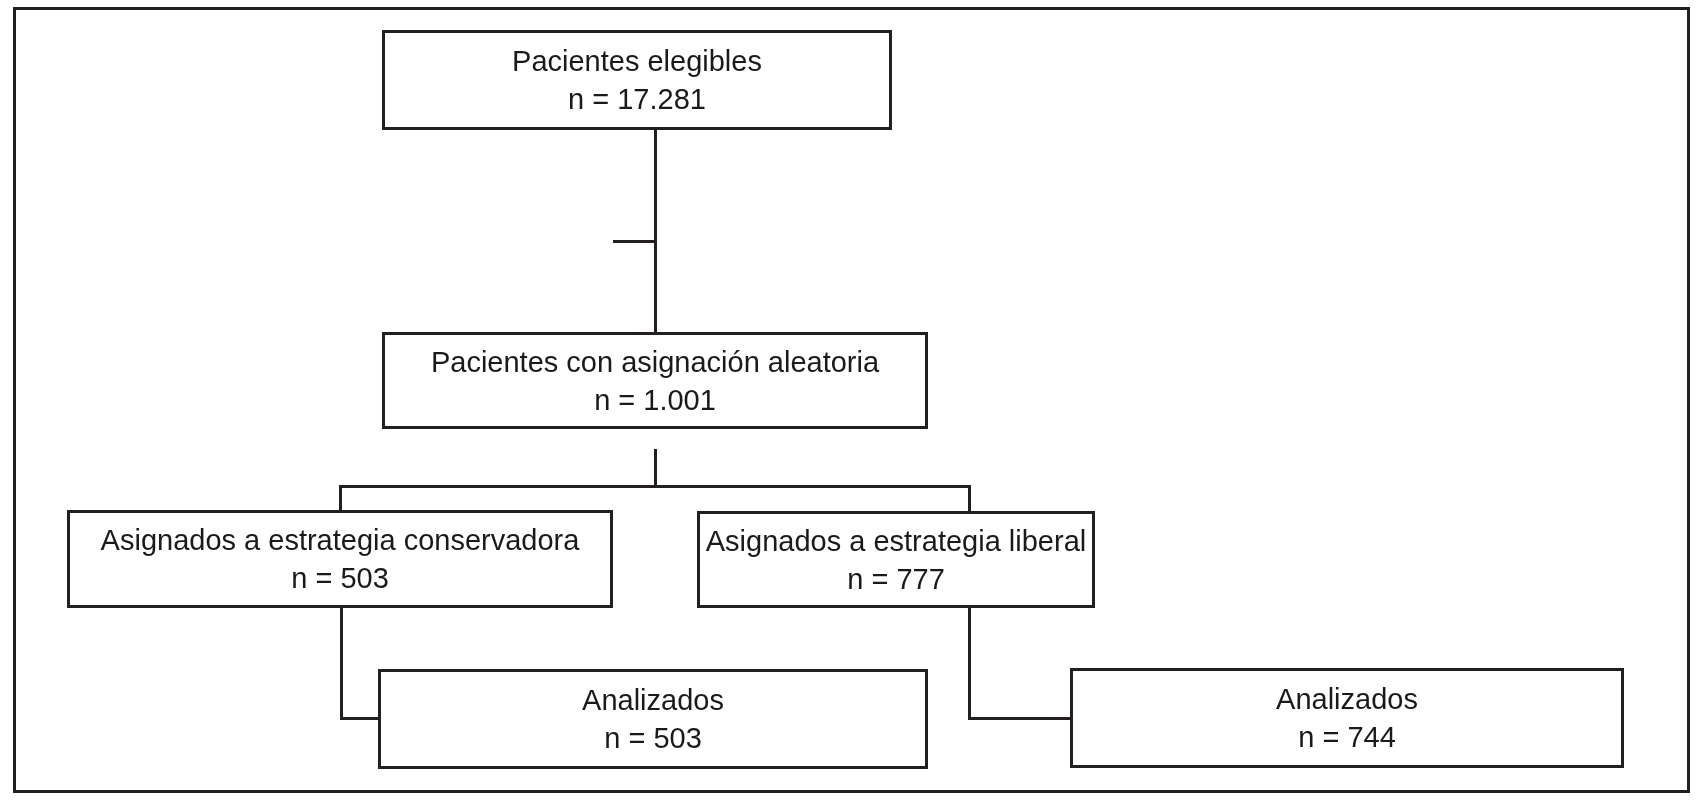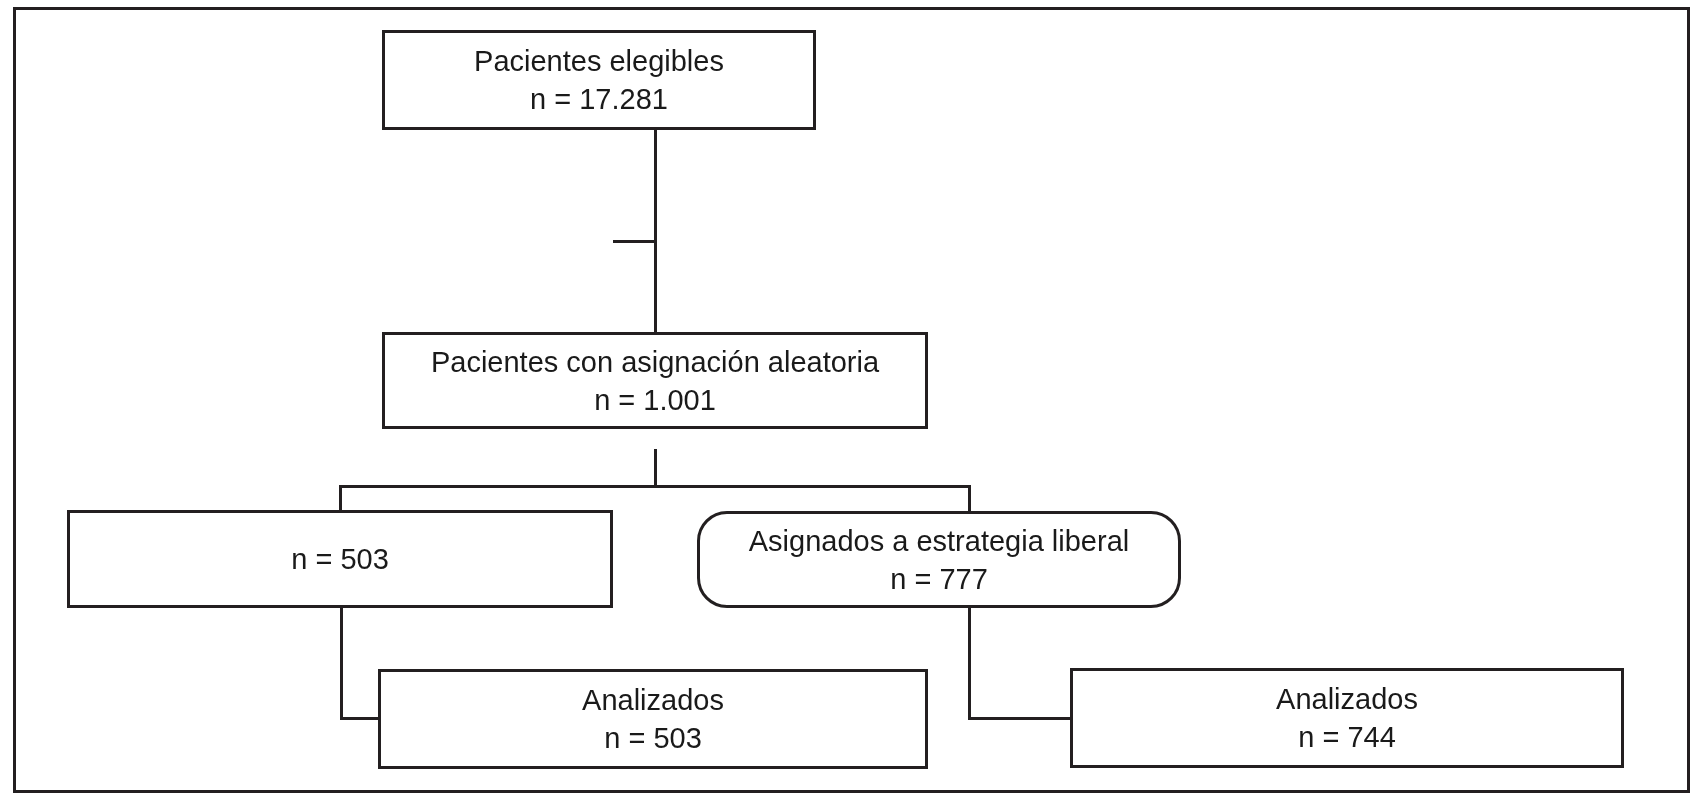--- a/index.html
+++ b/index.html
@@ -41,25 +41,25 @@
     font-size: 29px;
     line-height: 38px;
     z-index: 2;
   }
   .connector {
     position: absolute;
     background: var(--line-color);
     z-index: 1;
   }
   
-  .node-eligible      { left: 382px;  top: 30px;  width: 434px; height: 100px; }
+  .node-eligible      { left: 382px;  top: 30px;  width: 510px; height: 100px; }
   .node-excluded      { left: 67px;   top: 192px; width: 546px; height: 98px;  }
   .node-randomized    { left: 382px;  top: 332px; width: 546px; height: 97px;  }
   .node-conservative  { left: 67px;   top: 510px; width: 546px; height: 98px;  }
-  .node-liberal       { left: 697px;  top: 511px; width: 484px; height: 97px; border-radius: 30px;  }
+  .node-liberal       { left: 697px;  top: 511px; width: 398px; height: 97px;  }
   .node-analyzed-cons { left: 378px;  top: 669px; width: 550px; height: 100px; }
   .node-analyzed-lib  { left: 1070px; top: 668px; width: 554px; height: 100px; }
   
   .c-spine-top      { left: 654px; top: 130px; width: 3px;   height: 222px; }
   .c-excluded-link  { left: 613px; top: 240px; width: 44px;  height: 3px;   }
   .c-spine-mid      { left: 654px; top: 449px; width: 3px;   height: 39px;  }
   .c-split          { left: 339px; top: 485px; width: 632px; height: 3px;   }
   .c-split-left     { left: 339px; top: 485px; width: 3px;   height: 27px;  }
   .c-split-right    { left: 968px; top: 485px; width: 3px;   height: 28px;  }
   .c-cons-down      { left: 340px; top: 608px; width: 3px;   height: 112px; }
@@ -90,20 +90,21 @@
     <div>n = 17.281</div>
   </div>
 
 
   <div class="node node-randomized">
     <div>Pacientes con asignación aleatoria</div>
     <div>n = 1.001</div>
   </div>
 
   <div class="node node-conservative">
+    <div>Asignados a estrategia conservadora</div>
     <div>n = 503</div>
   </div>
 
   <div class="node node-liberal">
     <div>Asignados a estrategia liberal</div>
     <div>n = 777</div>
   </div>
 
   <div class="node node-analyzed-cons">
     <div>Analizados</div>

